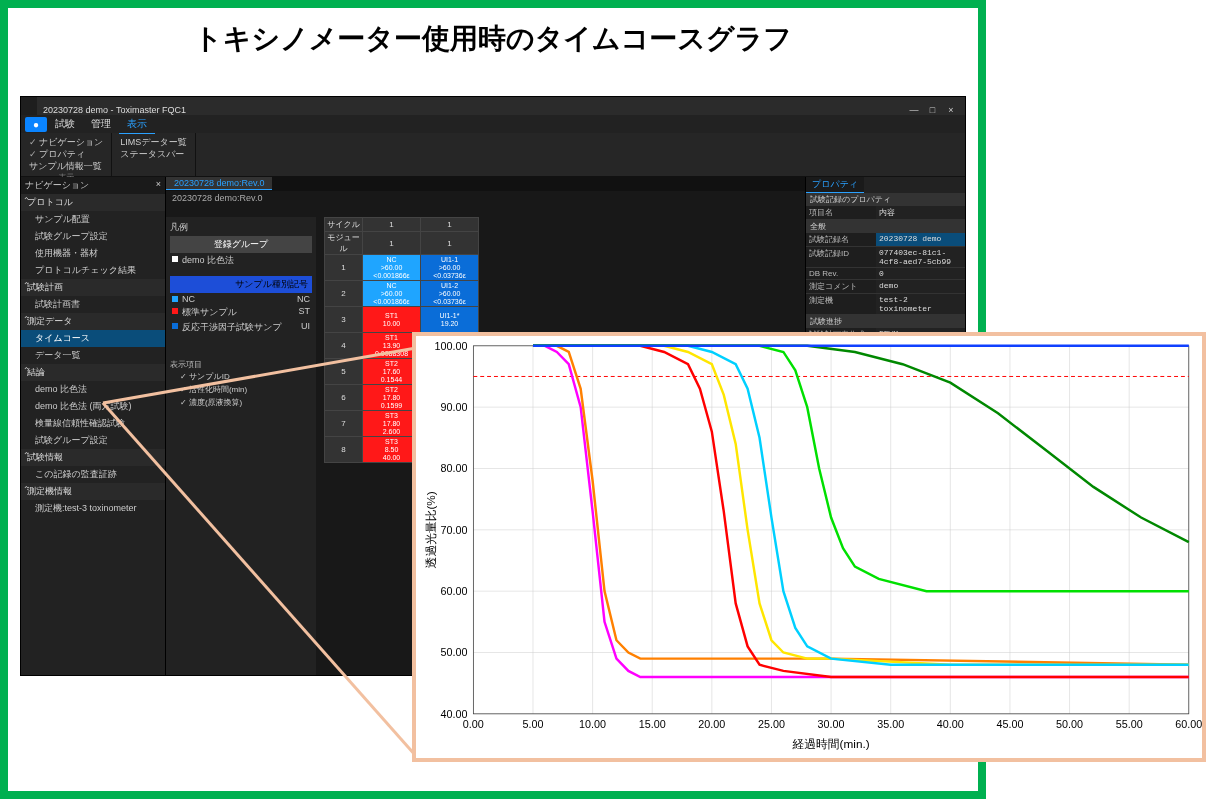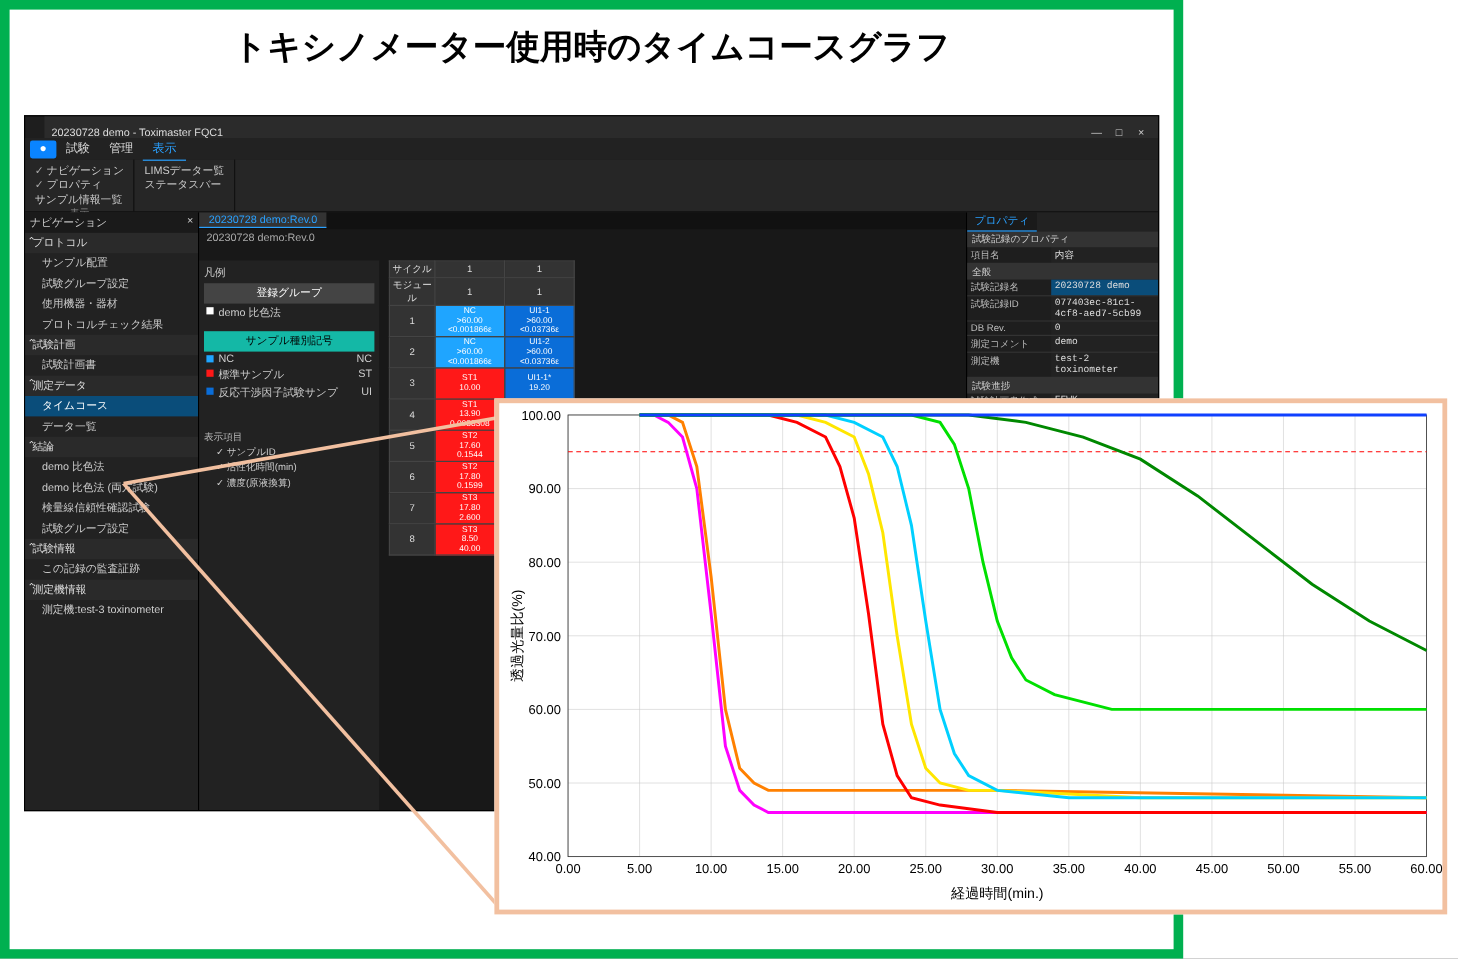--- a/index.html
+++ b/index.html
@@ -129,21 +129,21 @@
 
       <div class="main-area">
         <div class="tabstrip"><span class="tab">20230728 demo:Rev.0</span></div>
         <div class="crumb">20230728 demo:Rev.0</div>
 
         <div class="legend-panel">
           <div class="legend-hdr">凡例</div>
           <div class="legend-box">登録グループ</div>
           <div class="legend-row"><span class="sq" style="background:#fff"></span><span>demo 比色法</span></div>
           <div style="height:8px"></div>
-          <div class="legend-box" style="display:flex;justify-content:center;background:#14b8a6;color:#000">
+          <div class="legend-box" style="display:flex;justify-content:flex-end;background:#1d4ed8;color:#000">
               <span>サンプル種別</span>
               <span>記号</span>
             </div>
           <div id="legend-types">
               <div class="legend-row"><span class="sq" style="background:#1fa5ff"></span>NC<span style="float:right">NC</span></div>
               <div class="legend-row"><span class="sq" style="background:#ff1818"></span>標準サンプル<span style="float:right">ST</span></div>
               <div class="legend-row"><span class="sq" style="background:#0a6dd8"></span>反応干渉因子試験サンプ<span style="float:right">UI</span></div>
             </div>
 
           <div class="disp-items">

